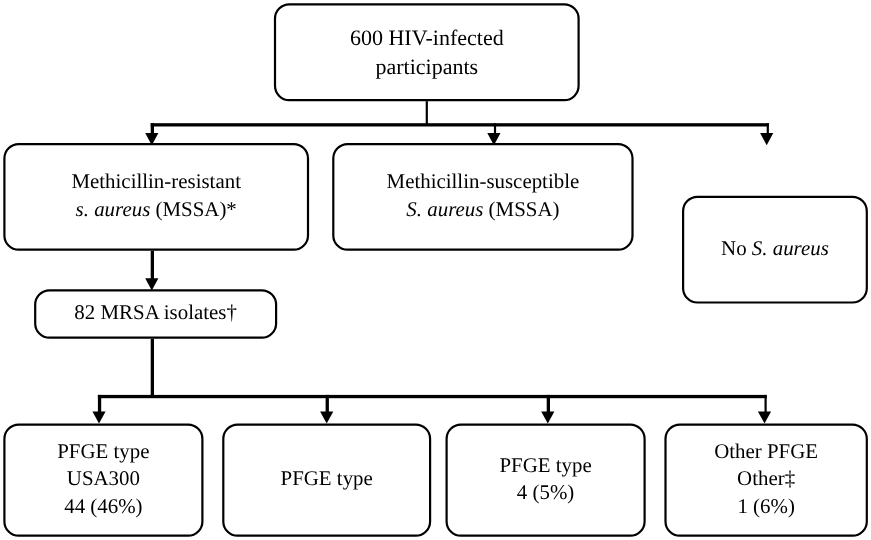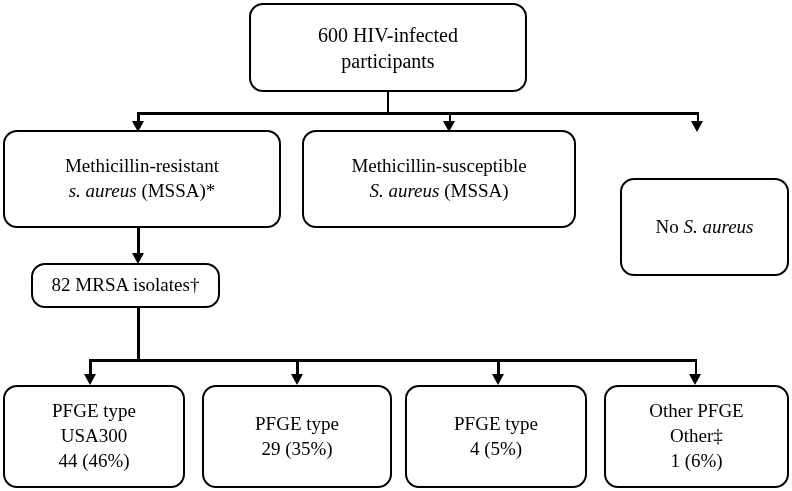--- a/index.html
+++ b/index.html
@@ -56,21 +56,21 @@
 
   
   #n-root      { left: 249px; top: 3px;   width: 278px; height: 89px; font-size: 20px; }
 
   
   #n-mrsa      { left: 3px;   top: 130px; width: 278px; height: 98px; }
   #n-mssa      { left: 302px; top: 130px; width: 274px; height: 98px; }
   #n-nosa      { left: 620px; top: 130px; width: 169px; height: 98px; margin-top: 48px; }
 
   
-  #n-isolates  { left: 31px;  top: 263px; width: 189px; height: 45px; }
+  #n-isolates  { left: 31px;  top: 263px; width: 221px; height: 45px; }
 
   
   #n-usa300    { left: 3px;   top: 385px; width: 182px; height: 103px; }
   #n-usa500    { left: 202px; top: 385px; width: 190px; height: 103px; }
   #n-usa100    { left: 405px; top: 385px; width: 182px; height: 103px; }
   #n-other     { left: 604px; top: 385px; width: 185px; height: 103px; }
 </style>
 </head>
 <body>
 
@@ -130,21 +130,20 @@
   </div>
 
   <div class="node" id="n-usa300">
     <span class="line">PFGE type</span>
     <span class="line">USA300</span>
     <span class="line">44 (46%)</span>
   </div>
 
   <div class="node" id="n-usa500">
     <span class="line">PFGE type</span>
-    <span class="line">29 (35%)</span>
   </div>
 
   <div class="node" id="n-usa100">
     <span class="line">PFGE type</span>
     <span class="line">4 (5%)</span>
   </div>
 
   <div class="node" id="n-other">
     <span class="line">Other PFGE</span>
     <span class="line">Other‡</span>

